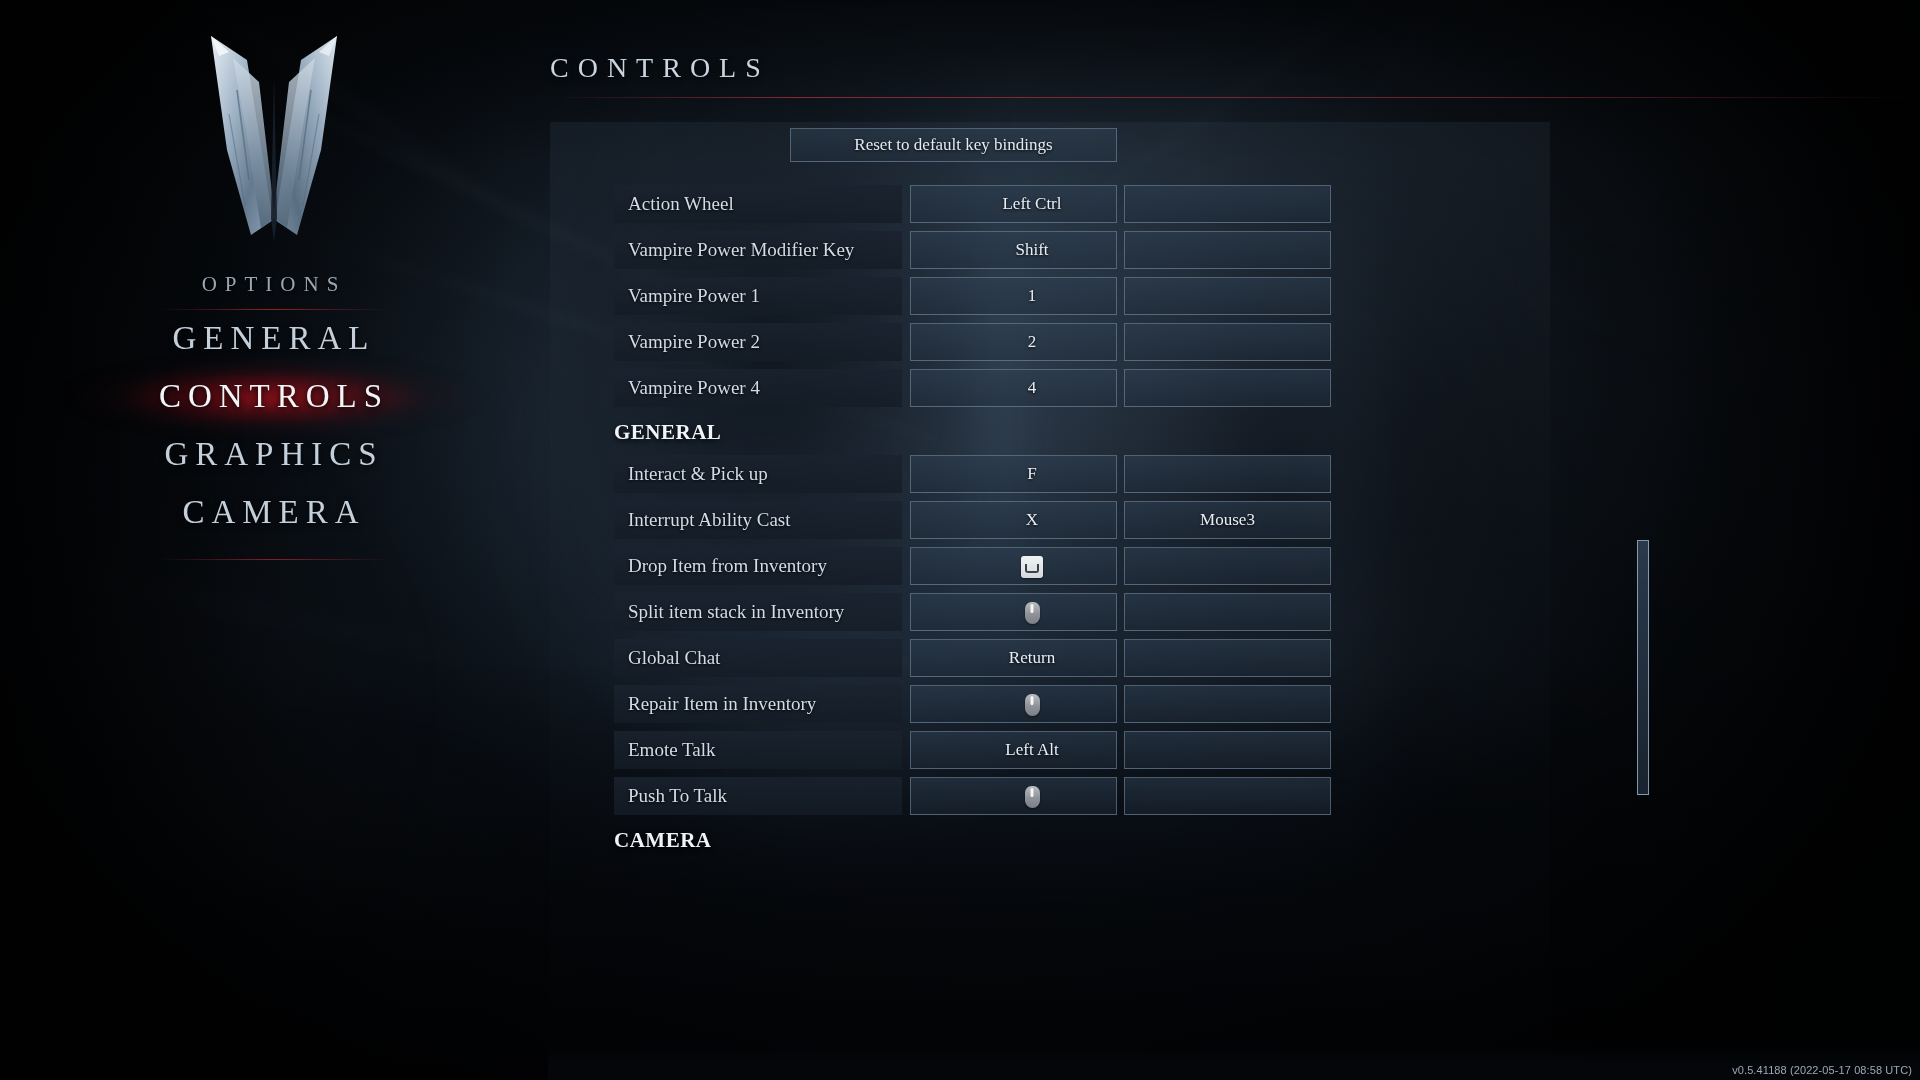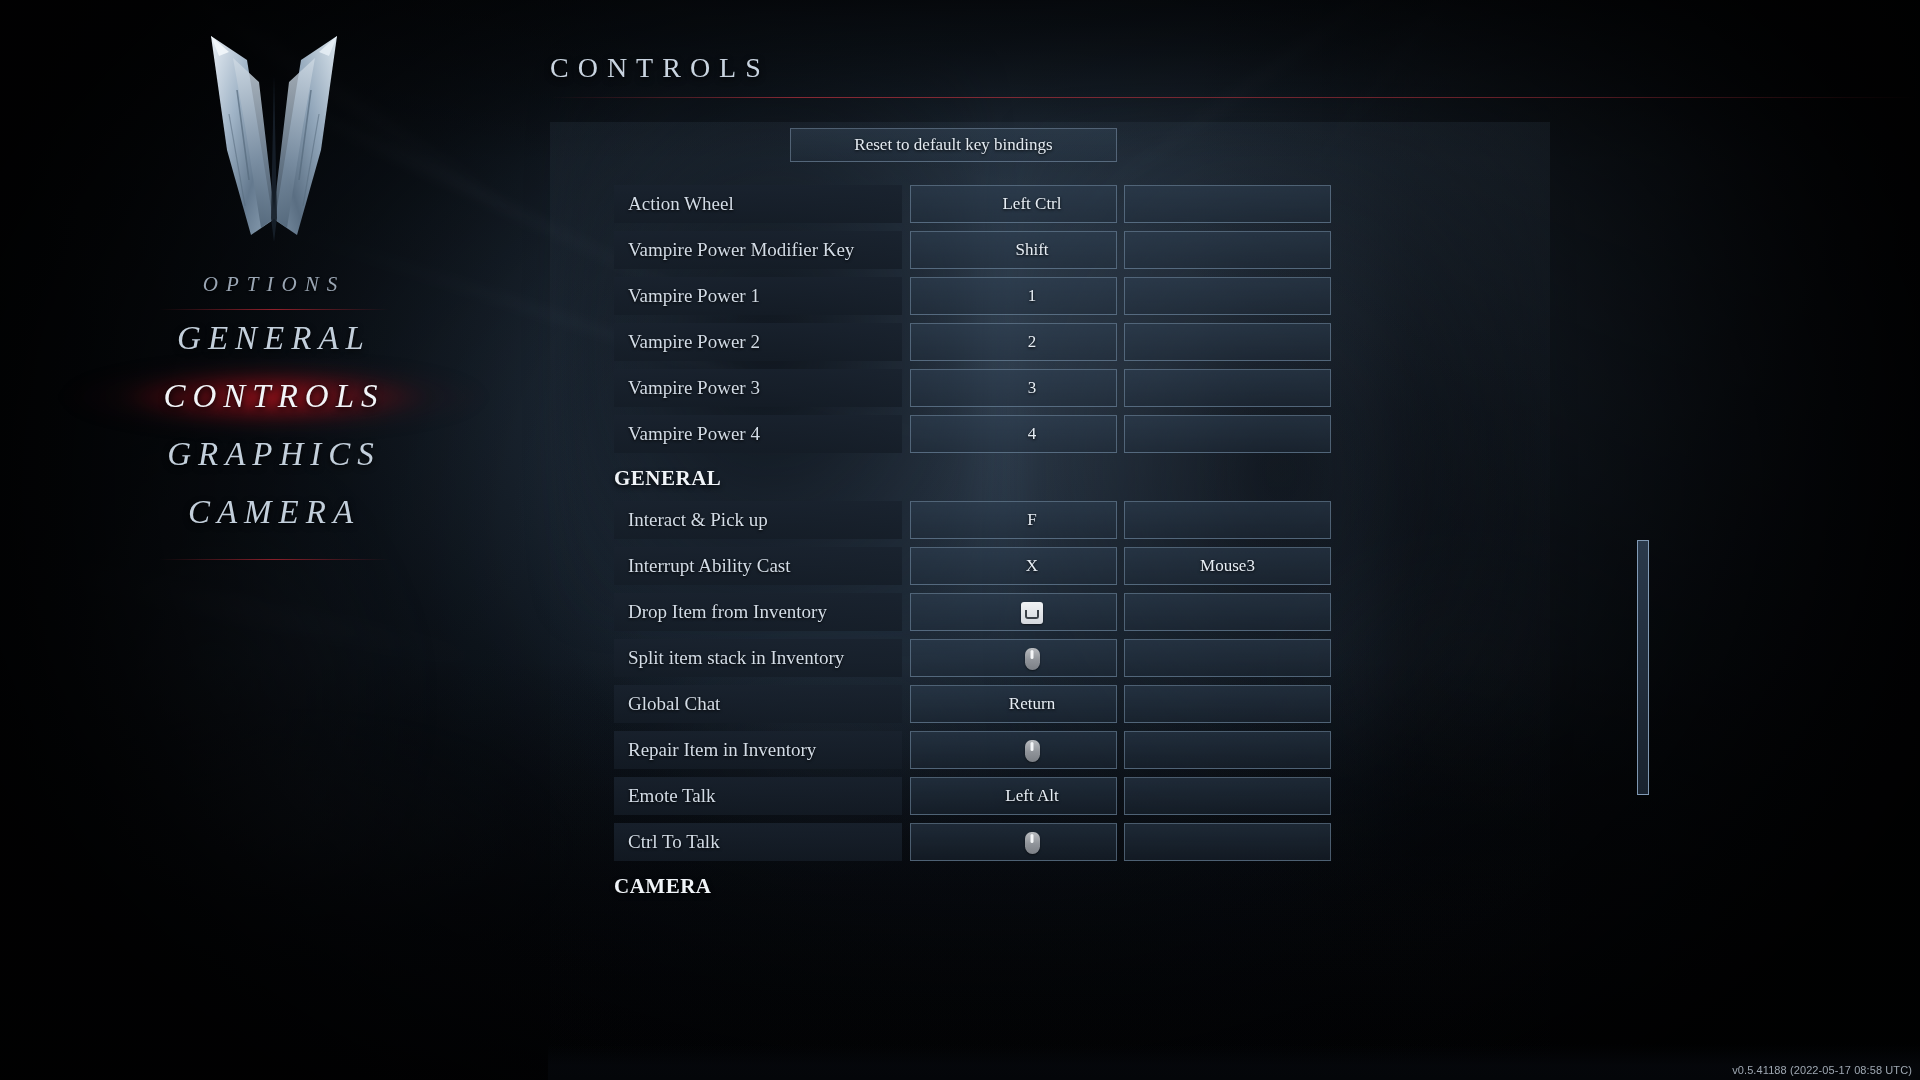--- a/index.html
+++ b/index.html
@@ -79,21 +79,20 @@
   .mi3 { left: 1240px; top: 520px; width: 460px; height: 300px; opacity:.4; }
 
   
   #sidebar {
     position: absolute;
     left: 0; top: 0;
     width: 548px;
     height: 1080px;
     z-index: 5;
     text-align: center;
-    font-style: italic;
   }
 
   .logo-wrap {
     position: absolute;
     left: 50%;
     transform: translateX(-50%);
     top: 30px;
     width: 170px;
     height: 215px;
   }
@@ -430,25 +429,20 @@
             <div class="row-label">Vampire Power 1</div>
             <div class="key-box key-primary">1</div>
             <div class="key-box key-secondary"></div>
           </div>
           <div class="row">
             <div class="row-label">Vampire Power 2</div>
             <div class="key-box key-primary">2</div>
             <div class="key-box key-secondary"></div>
           </div>
           <div class="row">
-            <div class="row-label">Vampire Power 3</div>
-            <div class="key-box key-primary">3</div>
-            <div class="key-box key-secondary"></div>
-          </div>
-          <div class="row">
             <div class="row-label">Vampire Power 4</div>
             <div class="key-box key-primary">4</div>
             <div class="key-box key-secondary"></div>
           </div>
           <div class="section-head">GENERAL</div>
           <div class="row">
             <div class="row-label">Interact &amp; Pick up</div>
             <div class="key-box key-primary">F</div>
             <div class="key-box key-secondary"></div>
           </div>
@@ -476,21 +470,21 @@
             <div class="row-label">Repair Item in Inventory</div>
             <div class="key-box key-primary"><span class="icon-mouse"></span></div>
             <div class="key-box key-secondary"></div>
           </div>
           <div class="row">
             <div class="row-label">Emote Talk</div>
             <div class="key-box key-primary">Left Alt</div>
             <div class="key-box key-secondary"></div>
           </div>
           <div class="row">
-            <div class="row-label">Ctrl To Talk</div>
+            <div class="row-label">Push To Talk</div>
             <div class="key-box key-primary"><span class="icon-mouse"></span></div>
             <div class="key-box key-secondary"></div>
           </div>
           <div class="section-head">CAMERA</div>
         </div>
 
       <div class="scrollbar-track">
         <div class="scrollbar-thumb"></div>
       </div>
     </div>

